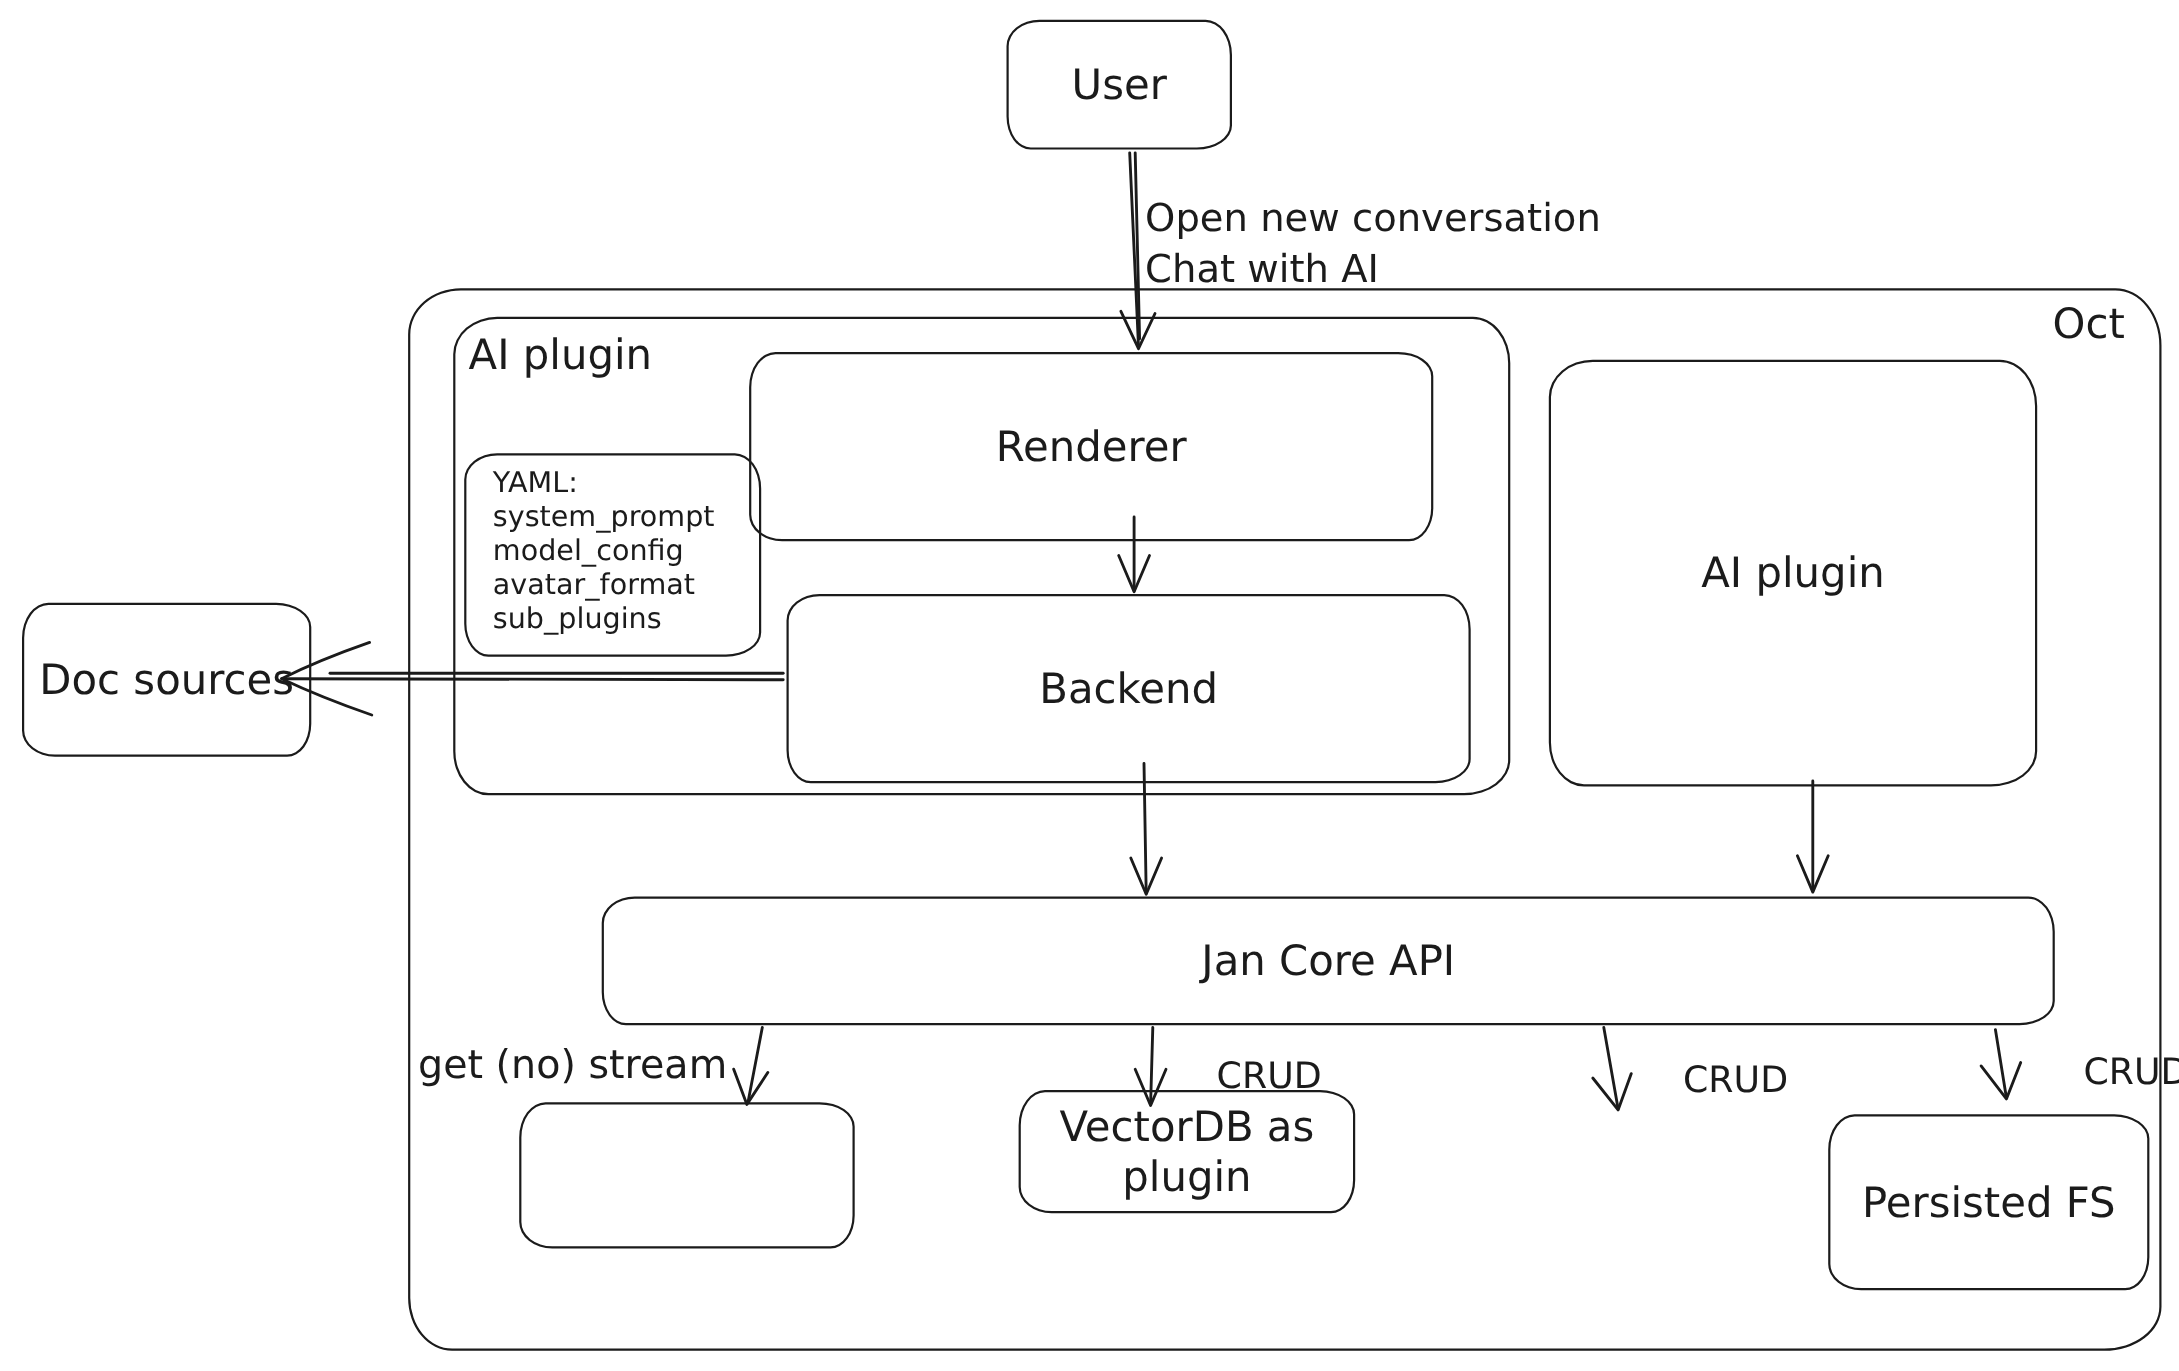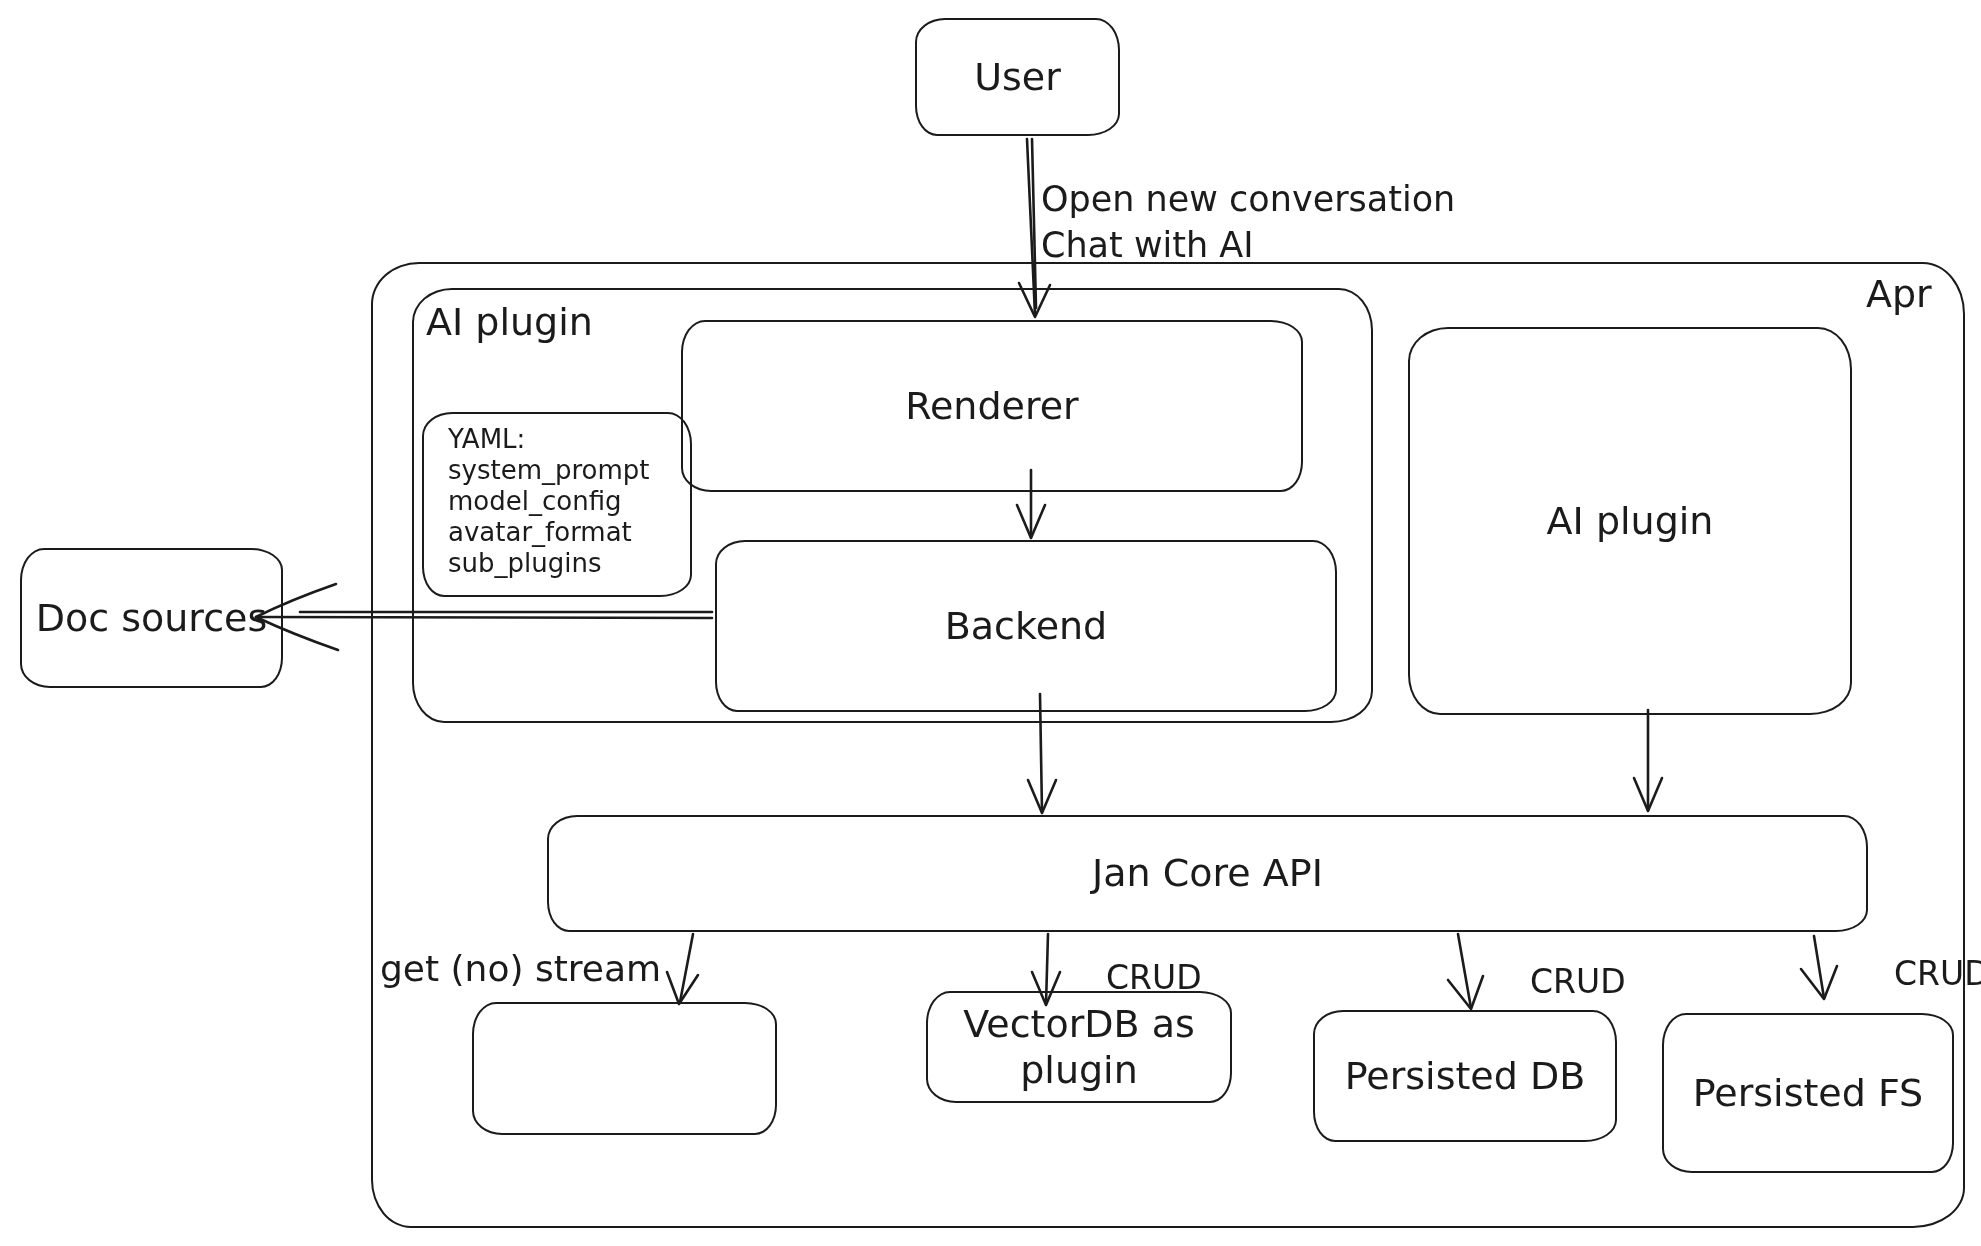--- a/index.html
+++ b/index.html
@@ -56,21 +56,21 @@
     stroke-linecap: round;
     stroke-linejoin: round;
   }
 </style>
 </head>
 <body>
 
 <div class="canvas">
 
   <div class="box r-c" style="left:371px; top:262px; width:1594px; height:966px;"></div>
-  <div class="flabel fs-cont" style="left:1866px; top:272px;">Apr</div>
+  <div class="flabel fs-cont" style="left:1866px; top:272px;">Oct</div>
 
   <div class="box r-d" style="left:412px; top:288px; width:961px; height:435px;"></div>
   <div class="flabel fs-cont" style="left:426px; top:300px;">AI plugin</div>
 
   <div class="box r-a" style="left:422px; top:412px; width:270px; height:185px; padding:10px 0 12px 24px;">
     <div class="fs-small">YAML:</div>
     <div class="fs-small">system_prompt</div>
     <div class="fs-small">model_config</div>
     <div class="fs-small">avatar_format</div>
     <div class="fs-small">sub_plugins</div>
@@ -99,23 +99,20 @@
   <div class="box node r-a fs-node" style="left:547px; top:815px; width:1321px; height:117px;">
     <span class="lbl">Jan Core API</span>
   </div>
 
   <div class="box r-b" style="left:472px; top:1002px; width:305px; height:133px;"></div>
 
   <div class="box node r-b fs-node" style="left:902px; top:991px; width:306px; height:112px;margin-left:24px;">
     <span class="lbl" style="white-space:normal; width:250px;">VectorDB as plugin</span>
   </div>
 
-  <div class="box node r-a fs-node" style="left:1313px; top:1010px; width:304px; height:132px;">
-    <span class="lbl">Persisted DB</span>
-  </div>
 
   <div class="box node r-b fs-node" style="left:1662px; top:1013px; width:292px; height:160px;">
     <span class="lbl">Persisted FS</span>
   </div>
 
   <div class="flabel fs-edge" style="left:1041px; top:152px;margin-top:24px;">
     <div>Open new conversation</div>
     <div>Chat with AI</div>
   </div>
   <div class="flabel" style="left:380px; top:948px; font-size:36px;">get (no) stream</div>

